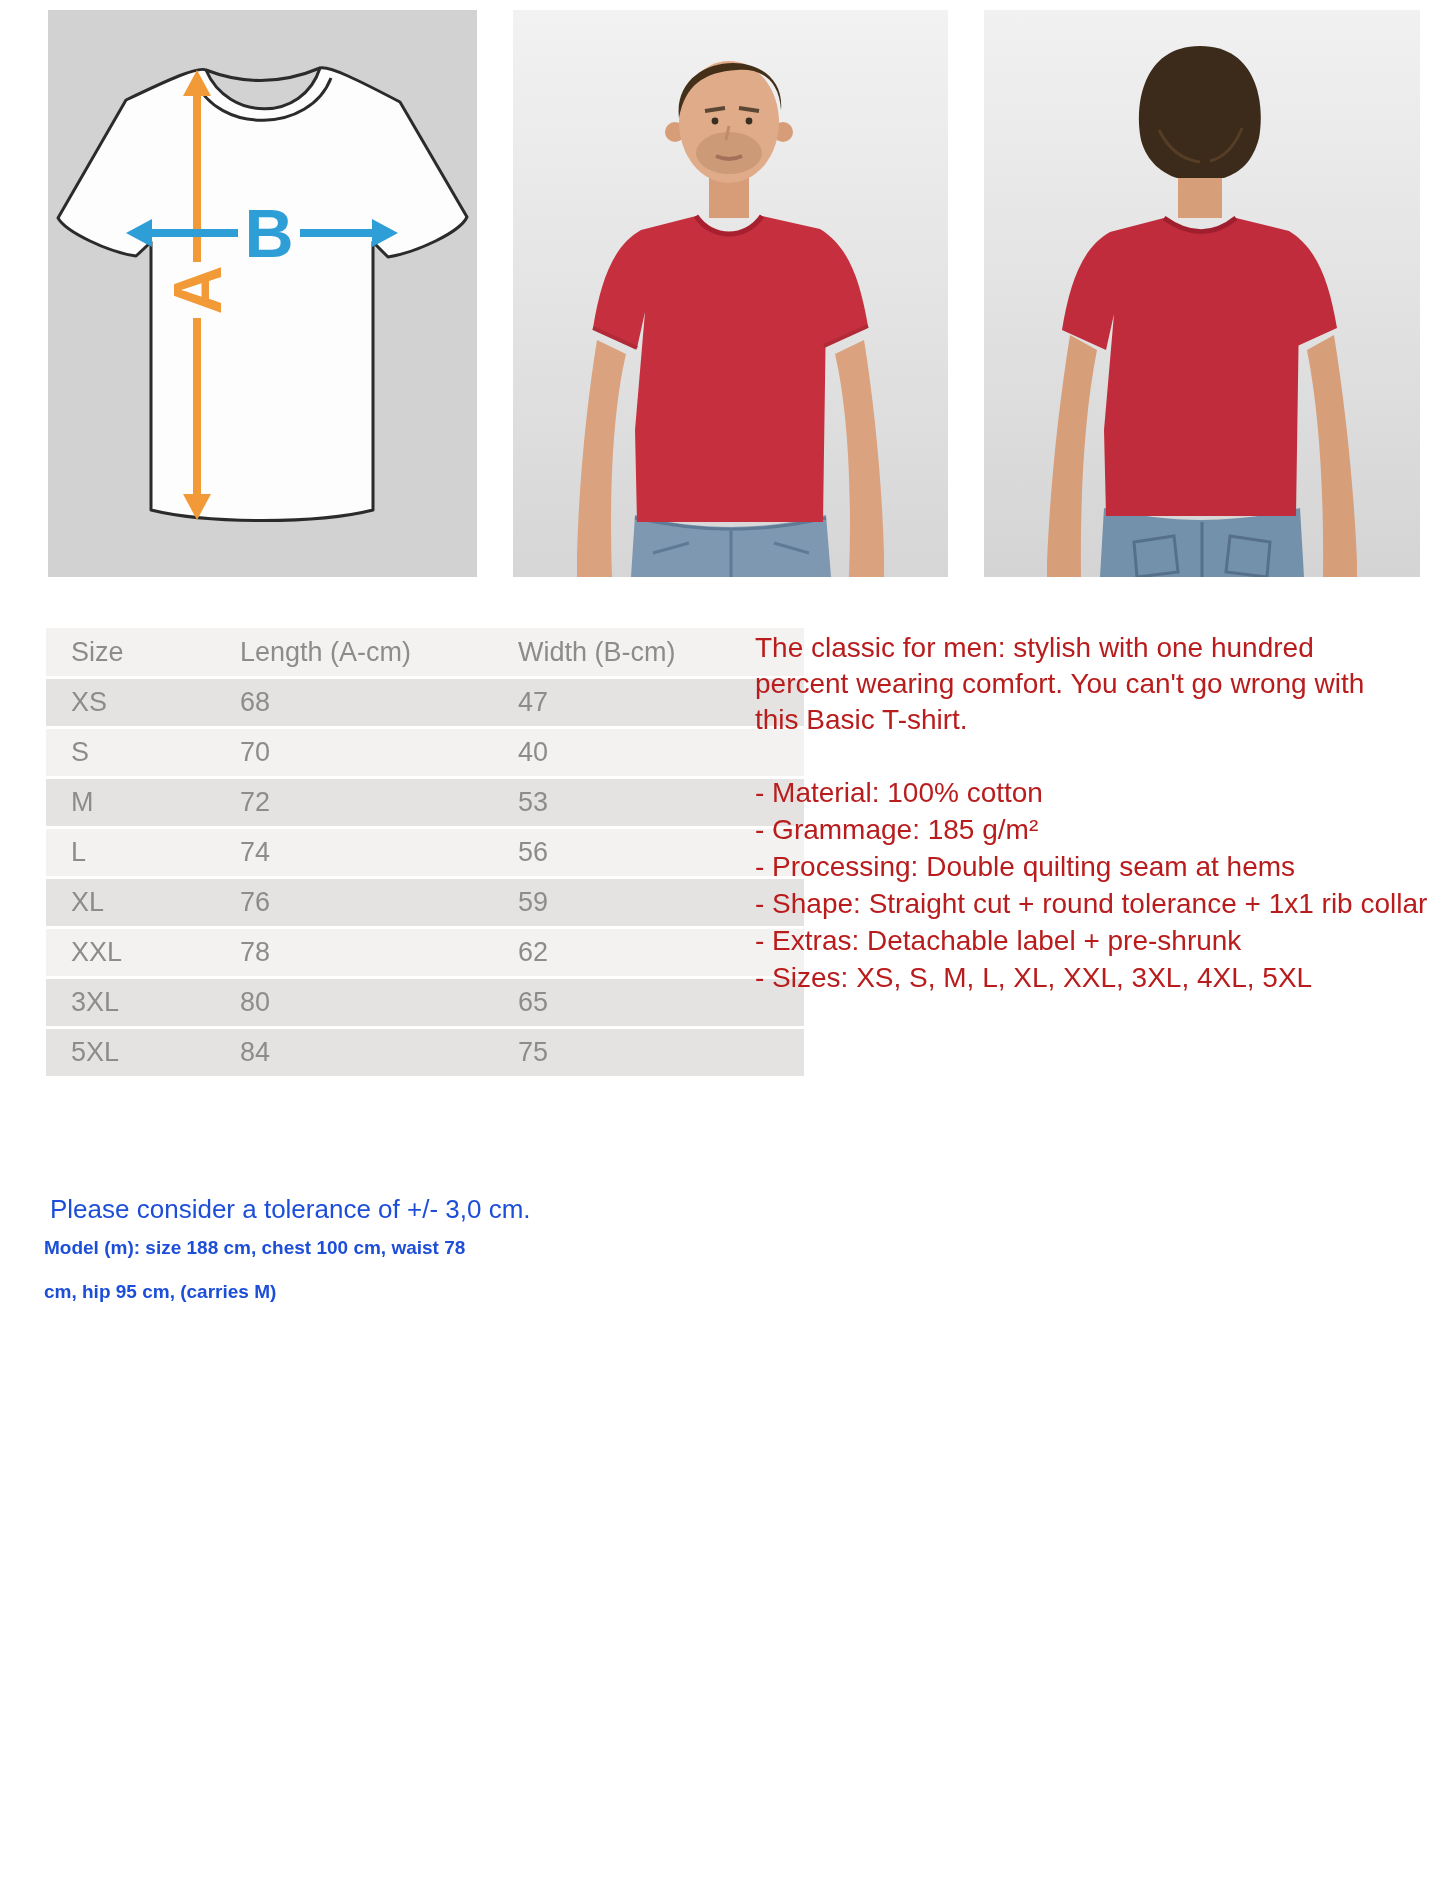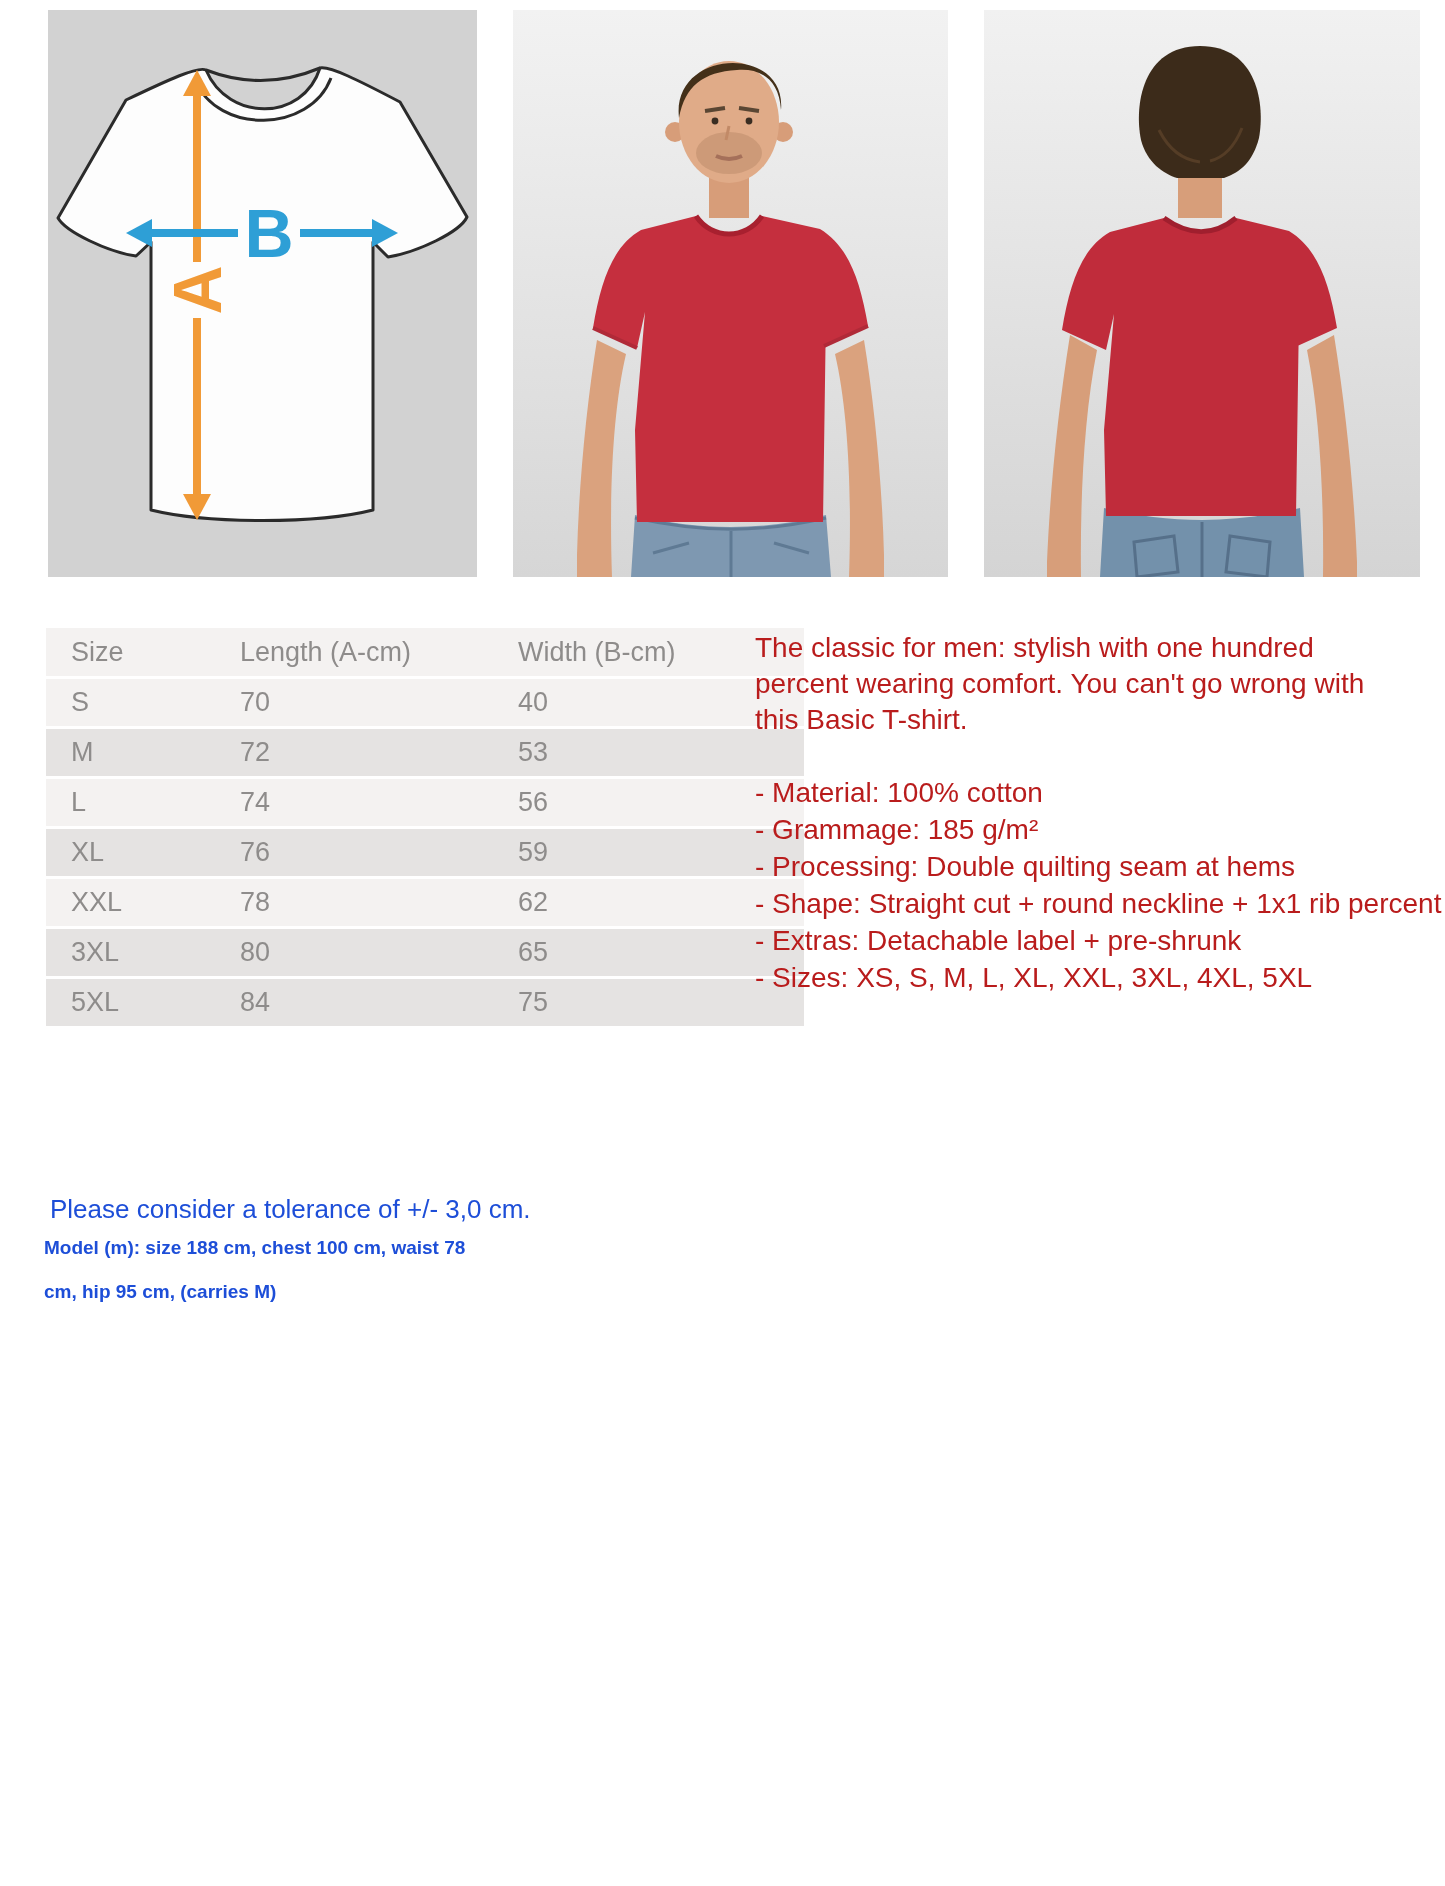--- a/index.html
+++ b/index.html
@@ -164,20 +164,25 @@
         <col>
       </colgroup>
     <thead>
       <tr>
         <th>Size</th>
         <th>Length (A-cm)</th>
         <th>Width (B-cm)</th>
       </tr>
     </thead>
     <tbody>
+      <tr class="row-odd">
+        <td>XS</td>
+        <td>68</td>
+        <td>47</td>
+      </tr>
       <tr class="row-even">
         <td>S</td>
         <td>70</td>
         <td>40</td>
       </tr>
       <tr class="row-odd">
         <td>M</td>
         <td>72</td>
         <td>53</td>
       </tr>
@@ -211,21 +216,21 @@
 
   <div class="description">
     <div class="desc-line">The classic for men: stylish with one hundred</div>
     <div class="desc-line">percent wearing comfort. You can't go wrong with</div>
     <div class="desc-line">this Basic T-shirt.</div>
     <div class="desc-gap"></div>
     <div class="desc-bullets">
       <div class="desc-line">- Material: 100% cotton</div>
       <div class="desc-line">- Grammage: 185 g/m²</div>
       <div class="desc-line">- Processing: Double quilting seam at hems</div>
-      <div class="desc-line">- Shape: Straight cut + round neckline + 1x1 rib percent</div>
+      <div class="desc-line">- Shape: Straight cut + round tolerance + 1x1 rib collar</div>
       <div class="desc-line">- Extras: Detachable label + pre-shrunk</div>
       <div class="desc-line">- Sizes: XS, S, M, L, XL, XXL, 3XL, 4XL, 5XL</div>
     </div>
   </div>
 
   <div class="footnote">
     <div class="tolerance-line">Please consider a tolerance of +/- 3,0 cm.</div>
     <div class="model-line">Model (m): size 188 cm, chest 100 cm, waist 78</div>
     <div class="model-line">cm, hip 95 cm, (carries M)</div>
   </div>

